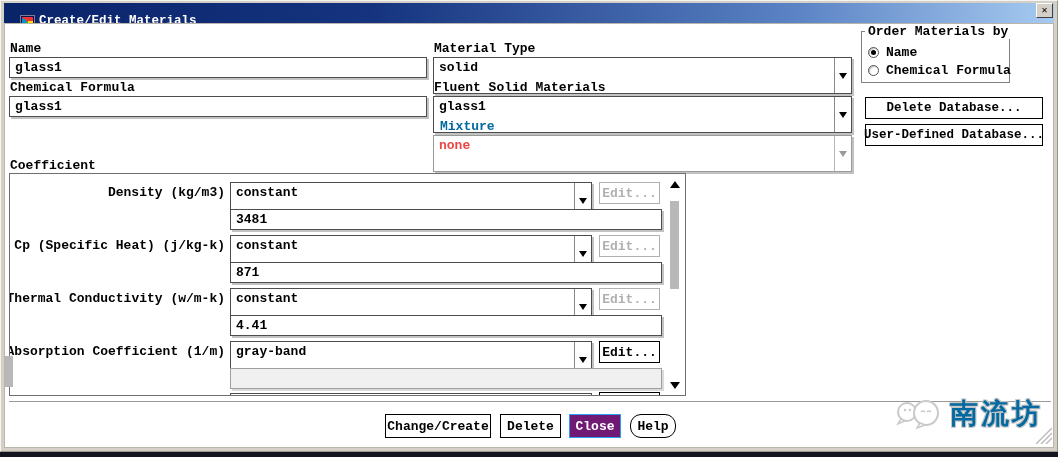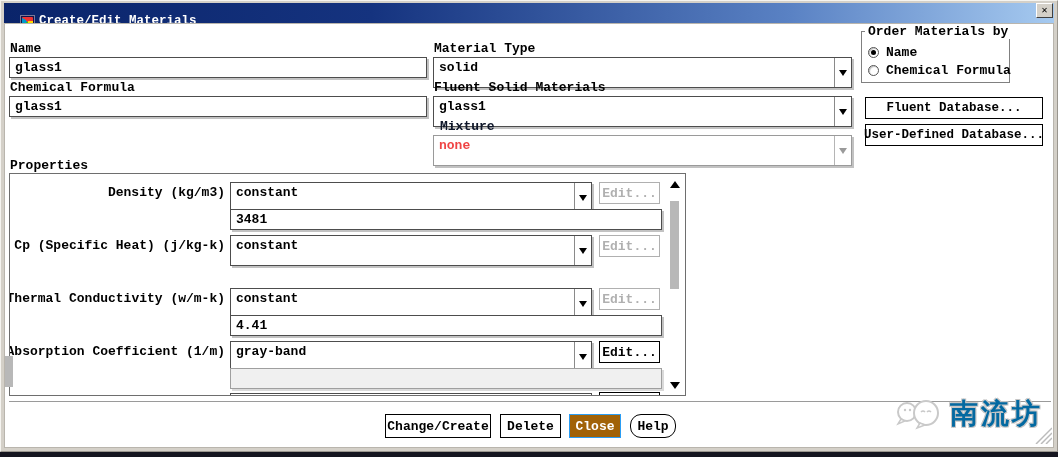--- a/index.html
+++ b/index.html
@@ -9,42 +9,42 @@
   .win-inner{position:absolute;left:3px;top:22px;right:3px;bottom:3px;background:#ffffff;border:1px solid #b9b5ad;}
   .bottom-shadow{position:absolute;left:0;bottom:0;width:1058px;height:5px;background:#15151f;}
   
   .titlebar{position:absolute;left:3px;top:2px;right:3px;height:36px;background:linear-gradient(to right,#0a246a 0%,#15337f 35%,#5a82c4 75%,#a6caf0 100%);display:flex;align-items:center;padding:0 14px;}
   .title-icon{width:15px;height:13px;margin:0 4px 0 2px;background:#13134a;border:1px solid #7a7a9a;position:relative;flex:0 0 auto;}
   .title-icon::after{content:"";position:absolute;left:1px;top:1px;right:1px;bottom:1px;background:conic-gradient(#e33 0 25%,#fd0 25% 45%,#2c2 45% 65%,#09c 65% 85%,#e33 85%);border-radius:1px;}
   .title-text{color:#fff;font-weight:bold;font-size:12.5px;letter-spacing:0px;white-space:nowrap;}
   .close-btn{position:absolute;right:4px;top:2px;width:17px;height:15px;background:#d4d0c8;border-top:1px solid #fff;border-left:1px solid #fff;border-right:1px solid #404040;border-bottom:1px solid #404040;display:flex;align-items:center;justify-content:center;font-size:10px;font-weight:bold;color:#000;line-height:1;cursor:default;}
   
   .lbl{position:absolute;font-size:13px;font-weight:bold;color:#000;white-space:nowrap;line-height:14px;}
-  .lbl.dis{color:#0f172a;padding-left:6px;}
+  .lbl.dis{color:#0369a1;padding-left:6px;}
   
   .tinput{position:absolute;height:21px;background:#fff;border:1px solid #4d4d4d;box-shadow:2px 2px 0 rgba(120,120,120,0.45);font-size:13px;font-weight:bold;color:#000;padding:2px 5px;line-height:15px;white-space:nowrap;overflow:hidden;}
   .tinput.dis{background:#f0f0f0;border-color:#9f9f9f;box-shadow:2px 2px 0 rgba(150,150,150,0.35);}
   
-  .dd{position:absolute;height:31px;background:#fff;border:1px solid #4d4d4d;box-shadow:2px 2px 0 rgba(120,120,120,0.45);font-size:13px;font-weight:bold;color:#000;padding:2px 22px 2px 5px;line-height:15px;white-space:nowrap;overflow:hidden;cursor:default;}
+  .dd{position:absolute;height:37px;background:#fff;border:1px solid #4d4d4d;box-shadow:2px 2px 0 rgba(120,120,120,0.45);font-size:13px;font-weight:bold;color:#000;padding:2px 22px 2px 5px;line-height:15px;white-space:nowrap;overflow:hidden;cursor:default;}
   .dd .arrow{position:absolute;right:0;top:0;width:17px;height:100%;border-left:1px solid #8a8a8a;display:flex;align-items:center;justify-content:center;}
   .dd .arrow::after{content:"";width:0;height:0;border-left:4px solid transparent;border-right:4px solid transparent;border-top:6px solid #000;}
   .dd.dis{color:#ef4444;border-color:#9a9a9a;}
   .dd.dis .arrow{border-left-color:#b5b5b5;}
   .dd.dis .arrow::after{border-top-color:#9a9a9a;}
   
   .grp{position:absolute;border:1px solid #808080;}
   .grp .legend{position:absolute;top:-8px;left:3px;background:#fff;padding:0 3px;font-size:13px;font-weight:bold;white-space:nowrap;}
   .radio-row{position:absolute;display:flex;align-items:center;gap:7px;cursor:default;}
   .radio{width:11px;height:11px;border-radius:50%;border:1px solid #555;background:#fff;box-shadow:inset 1px 1px 1px rgba(0,0,0,0.25);position:relative;flex:0 0 auto;}
   .radio.sel::after{content:"";position:absolute;left:2px;top:2px;width:5px;height:5px;border-radius:50%;background:#000;}
   .radio-lbl{font-size:13px;font-weight:bold;white-space:nowrap;}
   
   .btn{position:absolute;background:#fff;border:1px solid #000;font-family:inherit;font-size:13px;font-weight:bold;color:#000;display:flex;align-items:center;justify-content:center;white-space:nowrap;cursor:default;padding:0;}
   .btn.dis{border-color:#b0b0b0;color:#b0b0b0;}
-  .btn.primary{background:#a16207;border-color:#2a9df4;color:#fff;}
+  .btn.primary{background:#701a75;border-color:#2a9df4;color:#fff;}
   
   .props-panel{position:absolute;left:8px;top:172px;width:677px;height:223px;border:1px solid #6e6e6e;background:#fff;overflow:hidden;}
   .prow-lbl{position:absolute;font-size:13px;font-weight:bold;text-align:right;white-space:nowrap;line-height:14px;}
   
   .sb{position:absolute;right:1px;top:1px;width:18px;bottom:1px;background:#fff;}
   .sb .up,.sb .dn{position:absolute;left:3px;width:12px;height:12px;display:flex;align-items:center;justify-content:center;}
   .sb .up{top:3px;} .sb .dn{bottom:3px;}
   .sb .up::after{content:"";width:0;height:0;border-left:5px solid transparent;border-right:5px solid transparent;border-bottom:7px solid #000;}
   .sb .dn::after{content:"";width:0;height:0;border-left:5px solid transparent;border-right:5px solid transparent;border-top:7px solid #000;}
   .sb .thumb{position:absolute;left:4px;width:9px;top:26px;height:88px;background:#b8b8b8;}
@@ -96,40 +96,41 @@
       <span class="legend">Order Materials by</span>
     </div>
     <div class="radio-row" style="left:867px;top:44px;">
       <span class="radio sel"></span>
       <span class="radio-lbl">Name</span>
     </div>
     <div class="radio-row" style="left:867px;top:62px;">
       <span class="radio"></span>
       <span class="radio-lbl">Chemical Formula</span>
     </div>
-    <div class="btn" style="left:864px;top:96px;width:178px;height:22px;font-size:12.5px;">Fluent Database...</div>
+    <div class="btn" style="left:864px;top:96px;width:178px;height:22px;font-size:12.5px;">Delete Database...</div>
     <div class="btn" style="left:864px;top:123px;width:178px;height:22px;font-size:12.5px;">User-Defined Database...</div>
 
-    <div class="lbl" style="left:9px;top:158px;">Properties</div>
+    <div class="lbl" style="left:9px;top:158px;">Coefficient</div>
     <div class="props-panel">
 
       <div class="prow-lbl" style="right:460px;top:12px;">Density (kg/m3)</div>
       <div class="dd" style="left:220px;top:8px;width:362px;">
         <span>constant</span>
         <span class="arrow"></span>
       </div>
       <div class="btn dis" style="left:589px;top:8px;width:61px;height:22px;">Edit...</div>
       <div class="tinput" style="left:220px;top:35px;width:432px;">3481</div>
 
       <div class="prow-lbl" style="right:460px;top:65px;">Cp (Specific Heat) (j/kg-k)</div>
       <div class="dd" style="left:220px;top:61px;width:362px;">
         <span>constant</span>
         <span class="arrow"></span>
       </div>
       <div class="btn dis" style="left:589px;top:61px;width:61px;height:22px;">Edit...</div>
+      <div class="tinput" style="left:220px;top:88px;width:432px;">871</div>
 
       <div class="prow-lbl" style="right:460px;top:118px;">Thermal Conductivity (w/m-k)</div>
       <div class="dd" style="left:220px;top:114px;width:362px;">
         <span>constant</span>
         <span class="arrow"></span>
       </div>
       <div class="btn dis" style="left:589px;top:114px;width:61px;height:22px;">Edit...</div>
       <div class="tinput" style="left:220px;top:141px;width:432px;">4.41</div>
 
       <div class="prow-lbl" style="right:460px;top:171px;">Absorption Coefficient (1/m)</div>

